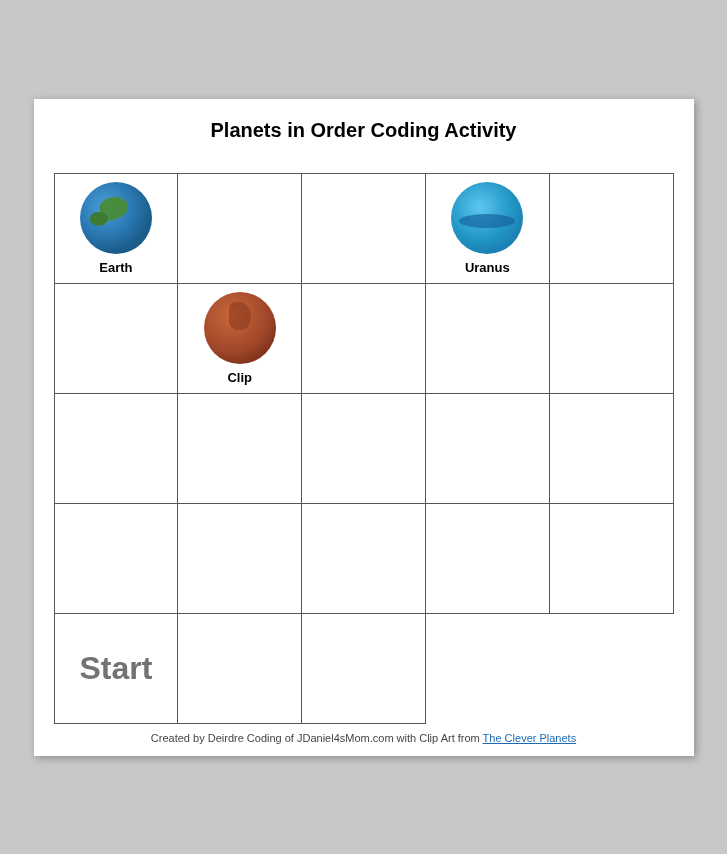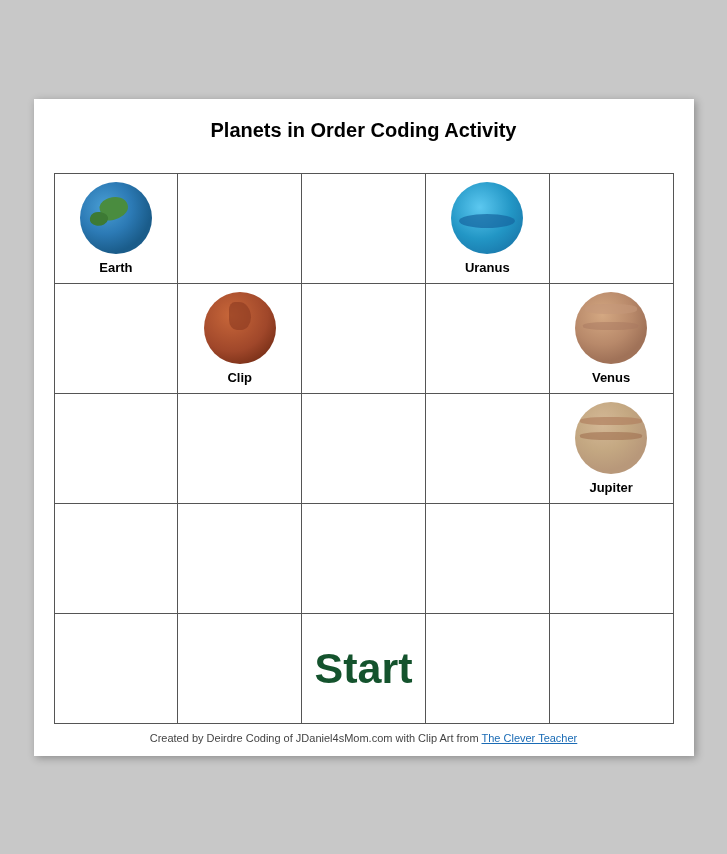--- a/index.html
+++ b/index.html
@@ -237,23 +237,23 @@
       z-index: 3;
     }
     .start-cell {
       min-height: 110px;
       grid-column: span 1;
       display: flex;
       align-items: center;
       justify-content: center;
     }
     .start-text {
-      font-size: 43px;
+      font-size: 32px;
       font-weight: bold;
-      color: #14532d;
+      color: #737373;
     }
     .footer {
       font-size: 11px;
       color: #444;
       text-align: center;
       margin-top: 8px;
     }
     .footer a {
       color: #1a6bb5;
     }
@@ -279,47 +279,39 @@
 
     <div class="cell"></div>
     <div class="cell"></div>
     <div class="cell">
       <div class="planet planet-mars"></div>
       <span class="cell-label">Clip</span>
     </div>
     <div class="cell"></div>
 
     <div class="cell"></div>
-    <div class="cell">
-      <div class="planet planet-venus"></div>
-      <span class="cell-label">Venus</span>
-    </div>
-    <div class="cell"></div>
-    <div class="cell"></div>
-
-    <div class="cell"></div>
-    <div class="cell"></div>
-    <div class="cell">
-      <div class="planet planet-jupiter"></div>
-      <span class="cell-label">Jupiter</span>
-    </div>
+    <div class="cell"></div>
+    <div class="cell"></div>
+
+    <div class="cell"></div>
+    <div class="cell"></div>
     <div class="cell"></div>
 
     <div class="cell"></div>
     <div class="cell"></div>
 
     <div class="cell"></div>
     <div class="cell"></div>
     <div class="cell"></div>
     <div class="cell"></div>
 
     <div class="cell start-cell">
       <span class="start-text">Start</span>
     </div>
     <div class="cell"></div>
     <div class="cell"></div>
 
   </div>
 
   <p class="footer">
-    <span>Created by Deirdre Coding of JDaniel4sMom.com with Clip Art from </span><a href="#">The Clever Teacher</a>
+    <span>Created by Deirdre Coding of JDaniel4sMom.com with Clip Art from </span><a href="#">The Clever Planets</a>
   </p>
 </div>
 
 </body></html>

